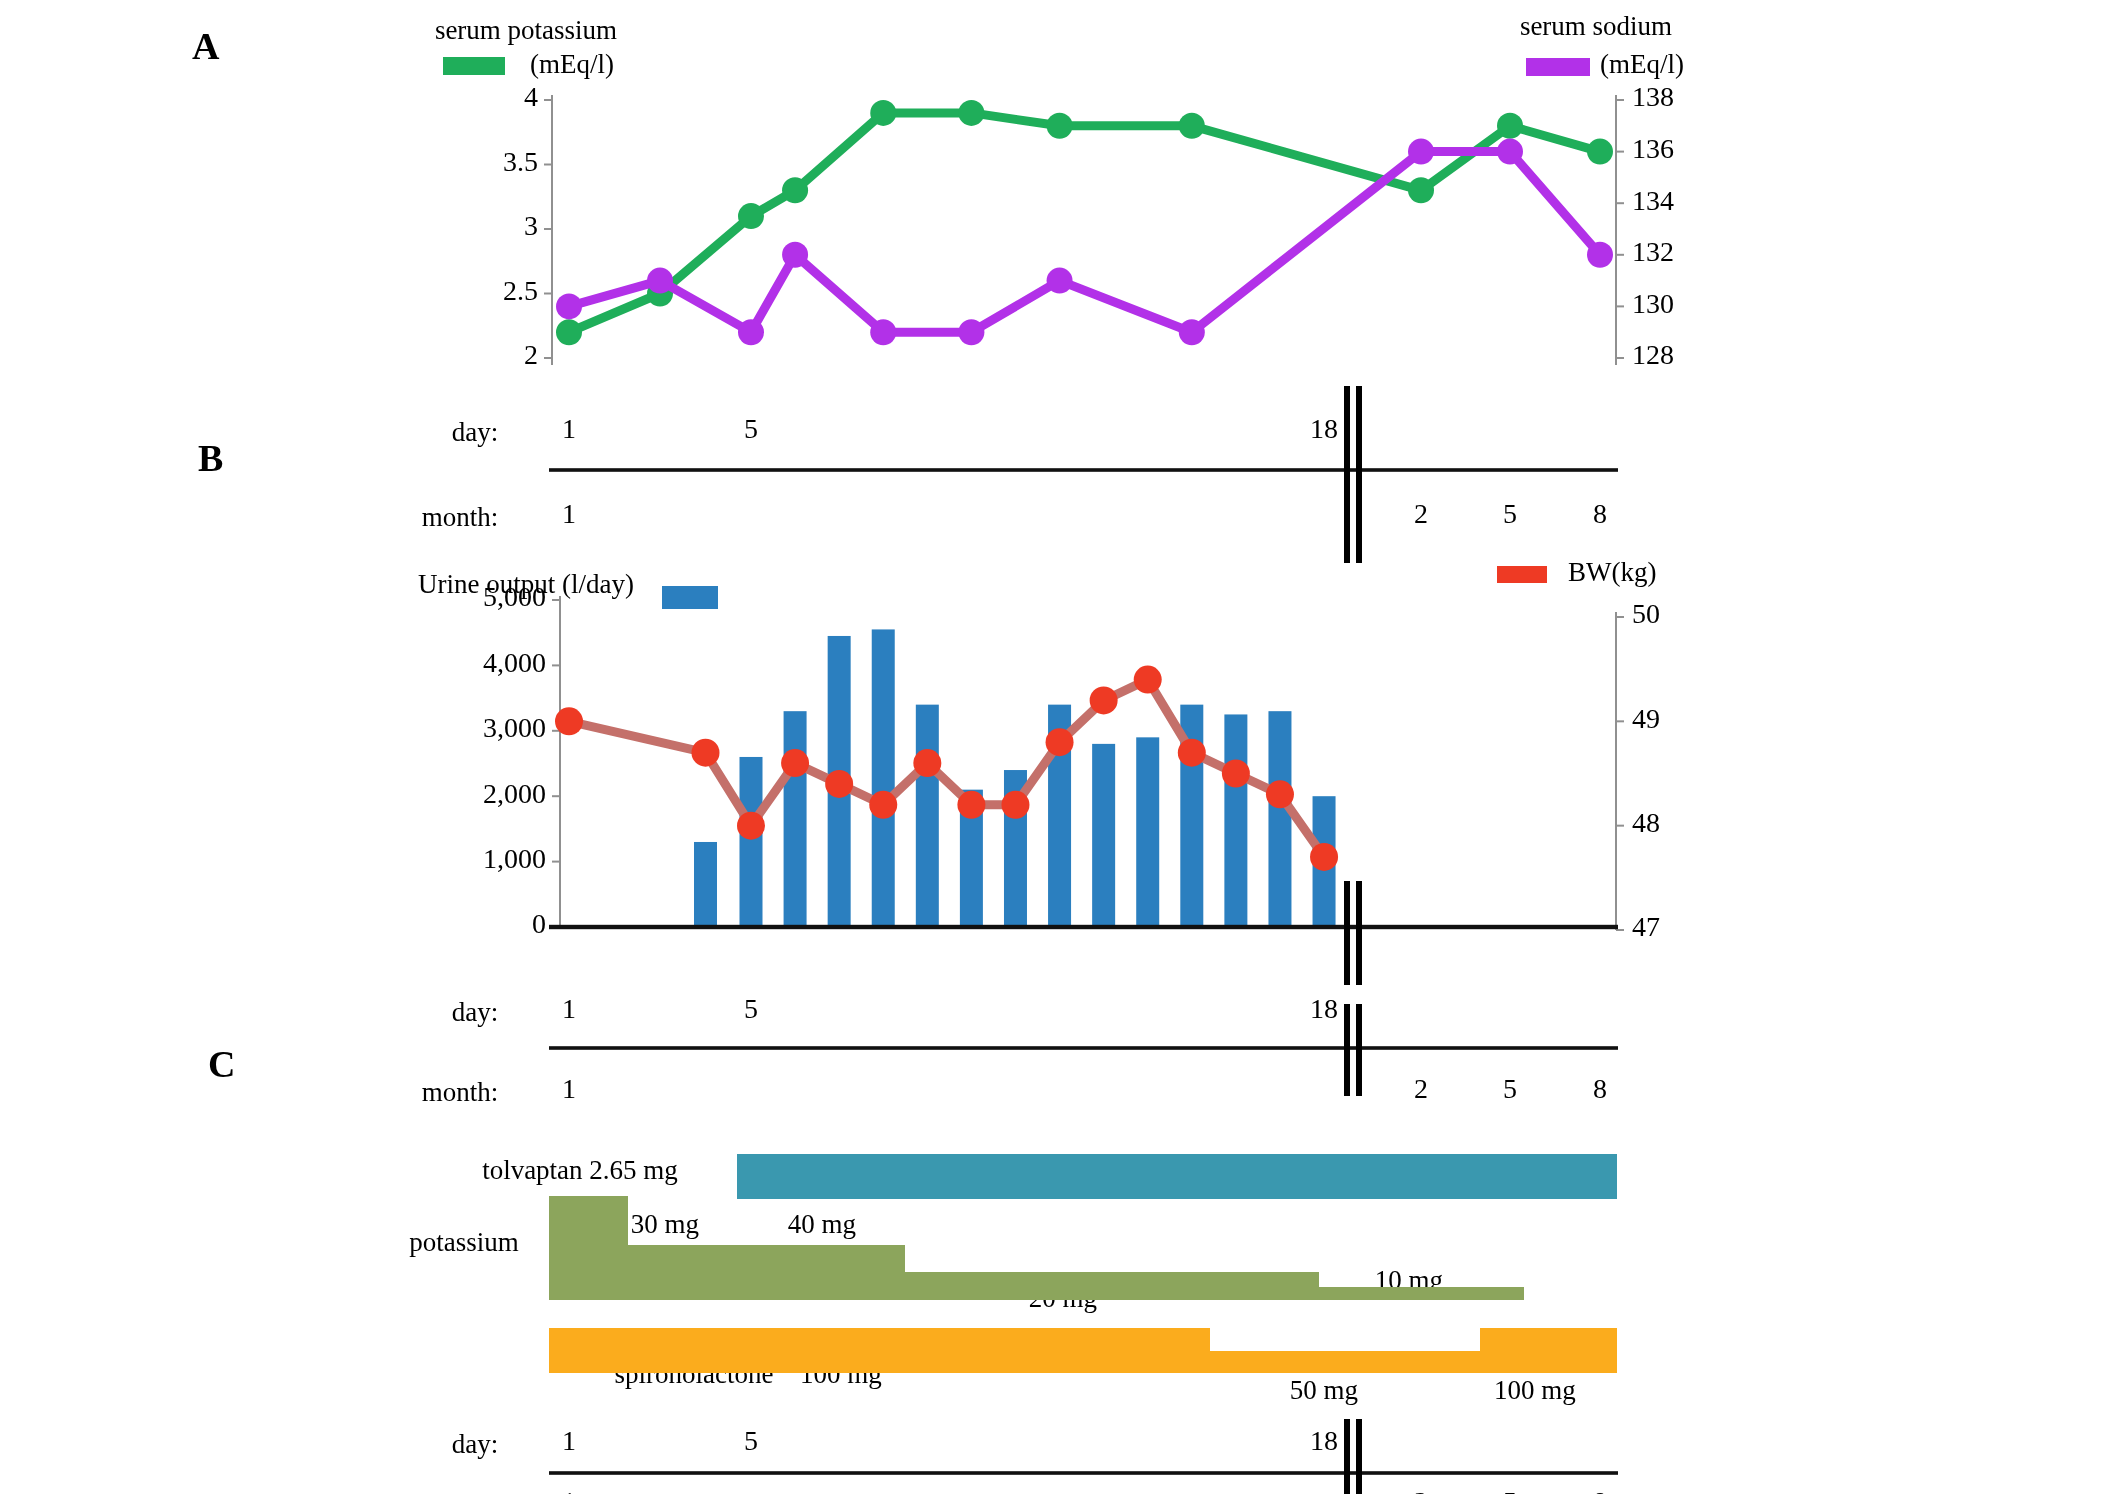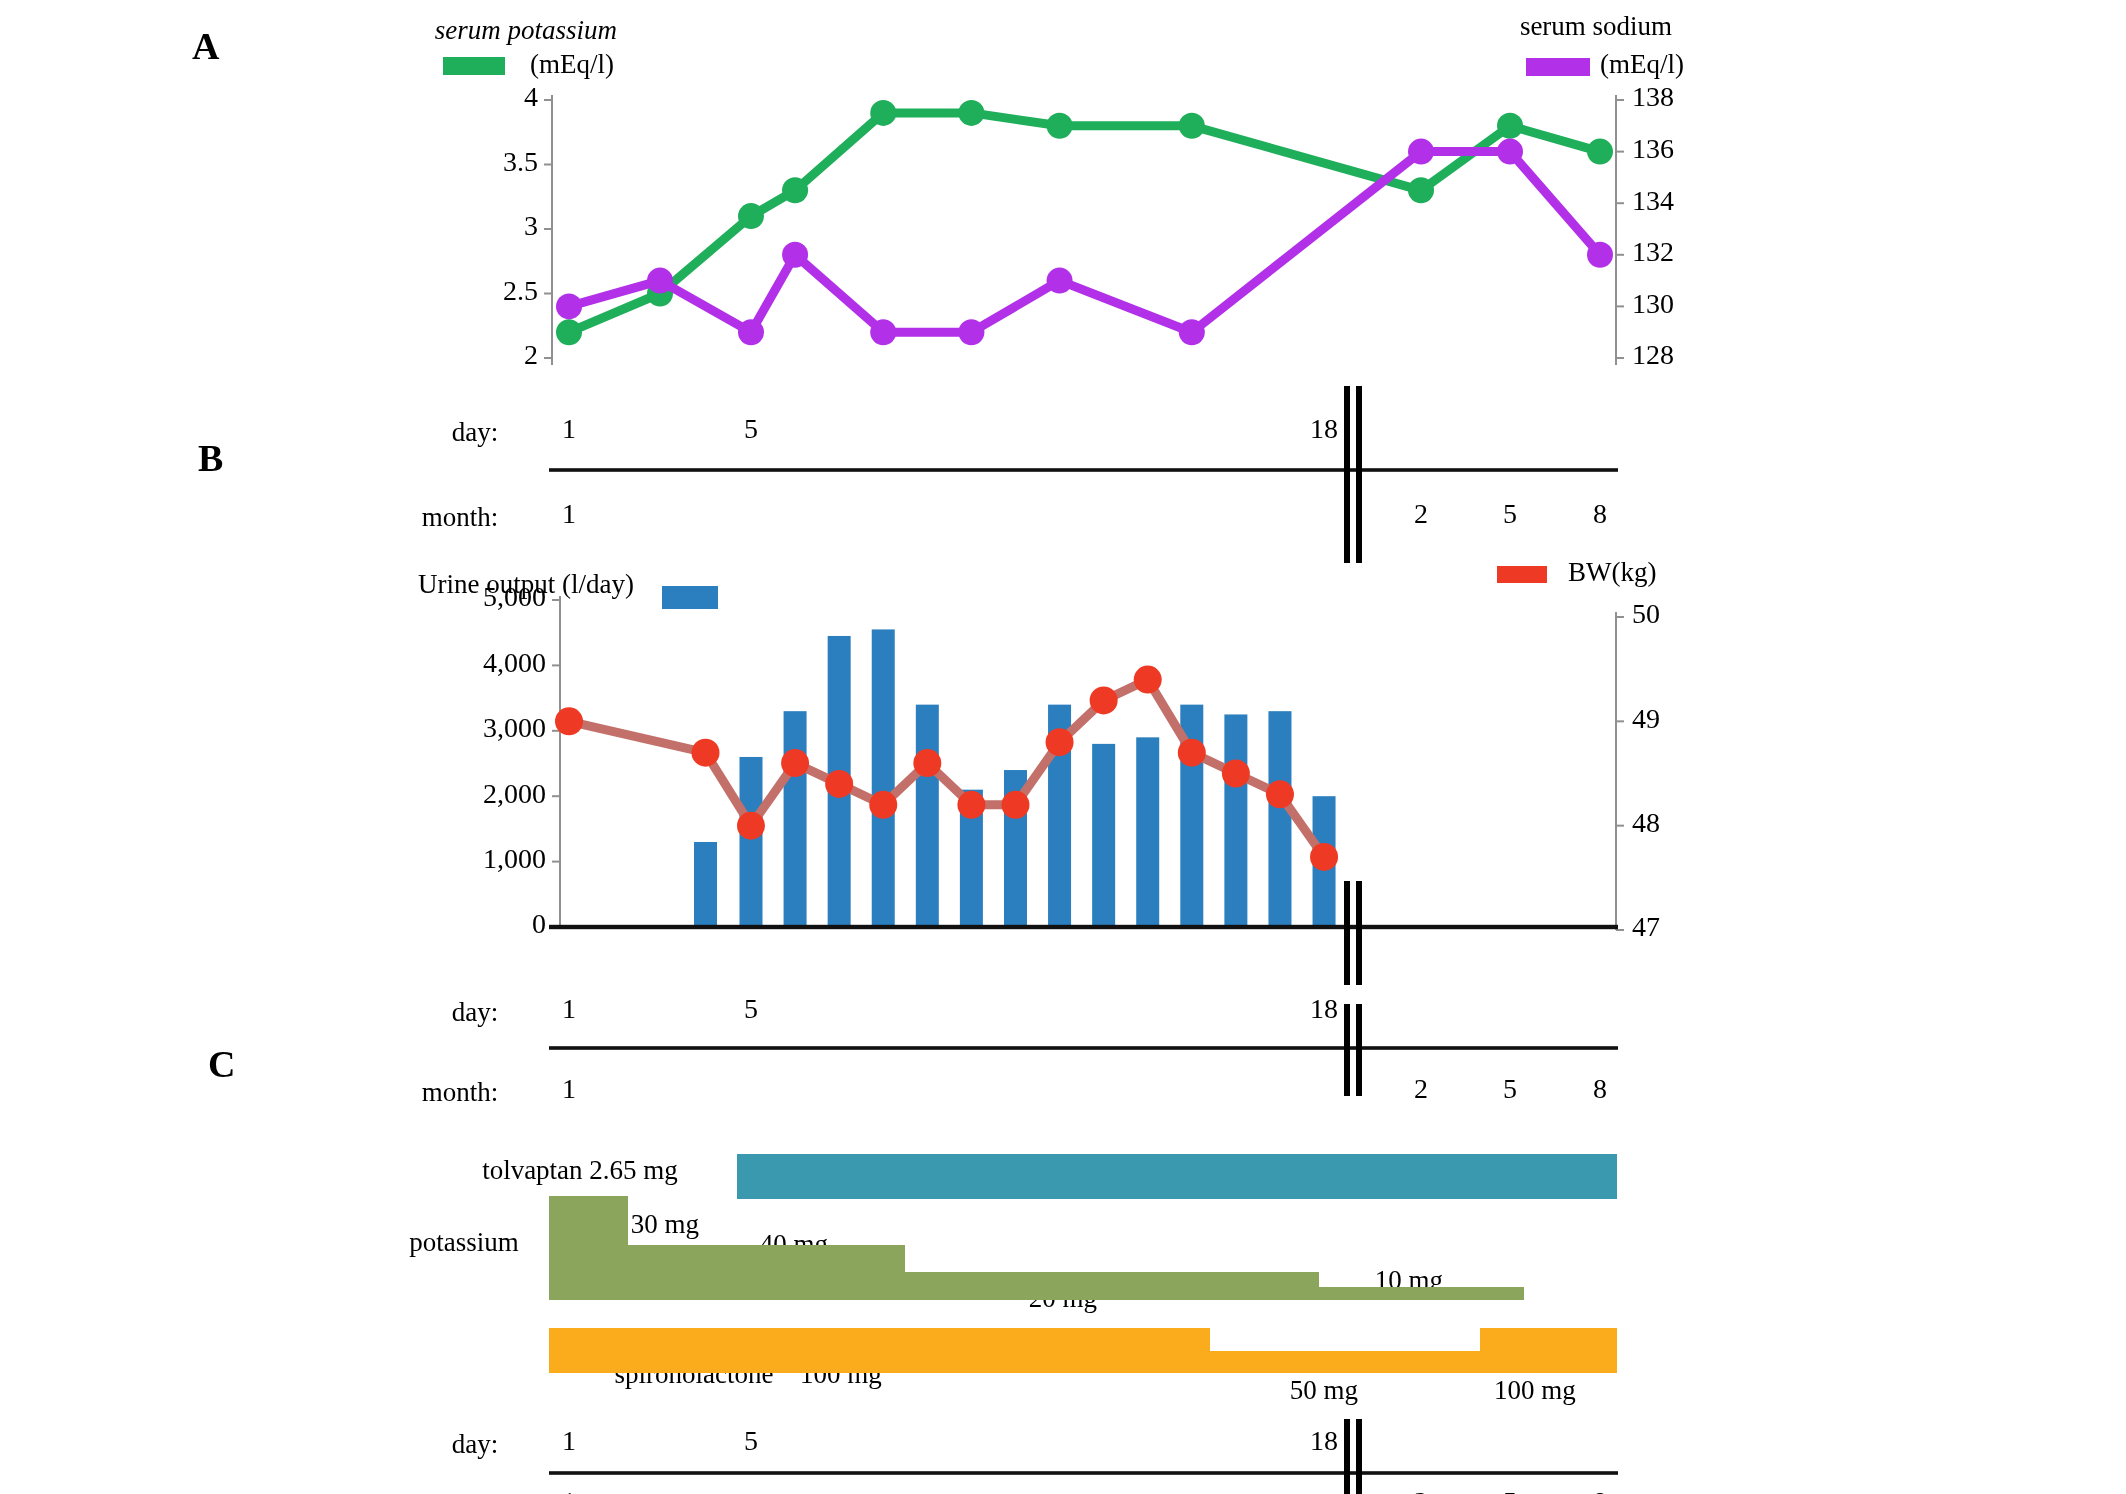--- a/index.html
+++ b/index.html
@@ -16,37 +16,37 @@
 </style>
 </head>
 <body>
 
 <div id="fig">
 
   <div class="abs panel-letter" style="left:192px;top:24px;">A</div>
   <div class="abs panel-letter" style="left:198px;top:436px;">B</div>
   <div class="abs panel-letter" style="left:208px;top:1042px;">C</div>
 
-  <div class="abs lg ctr" style="left:406px;top:16px;width:240px;font-style:italic;">serum potassium</div>
+  <div class="abs lg ctr" style="left:406px;top:16px;width:240px;">serum potassium</div>
   <div class="sw" style="left:443px;top:57px;width:62px;height:18px;background:#1fae5a;"></div>
   <div class="abs lg" style="left:530px;top:50px;">(mEq/l)</div>
 
   <div class="abs lg ctr" style="left:1496px;top:12px;width:200px;">serum sodium</div>
   <div class="sw" style="left:1526px;top:58px;width:64px;height:18px;background:#b231e8;"></div>
   <div class="abs lg" style="left:1600px;top:50px;">(mEq/l)</div>
 
   <div class="abs lg" style="left:418px;top:570px;">Urine output (l/day)</div>
   <div class="sw" style="left:662px;top:586px;width:56px;height:23px;background:#2b7fbf;"></div>
   <div class="sw" style="left:1497px;top:566px;width:50px;height:17px;background:#ee3a24;"></div>
   <div class="abs lg" style="left:1556px;top:558px;margin-left:12px;">BW(kg)</div>
 
   <div class="abs lg rt" style="left:430px;top:1156px;width:300px;">tolvaptan 2.65 mg</div>
   <div class="abs lg rt" style="left:385px;top:1228px;width:158px;">potassium</div>
   <div class="abs lg ctr" style="left:615px;top:1210px;width:100px;">30 mg</div>
-  <div class="abs lg ctr" style="left:744px;top:1210px;width:100px;margin-top:20px;">40 mg</div>
+  <div class="abs lg ctr" style="left:772px;top:1210px;width:100px;">40 mg</div>
   <div class="abs lg ctr" style="left:1013px;top:1284px;width:100px;">20 mg</div>
   <div class="abs lg ctr" style="left:1359px;top:1250px;width:100px;margin-top:16px;">10 mg</div>
   <div class="abs lg ctr" style="left:594px;top:1360px;width:200px;">spironolactone</div>
   <div class="abs lg ctr" style="left:791px;top:1360px;width:100px;">100 mg</div>
   <div class="abs lg ctr" style="left:1274px;top:1376px;width:100px;">50 mg</div>
   <div class="abs lg ctr" style="left:1485px;top:1376px;width:100px;">100 mg</div>
 
   <div class="abs lg rt" style="left:425px;top:418px;width:100px;">day:</div>
   <div class="abs lg rt" style="left:400px;top:503px;width:120px;">month:</div>
   <div class="abs lg rt" style="left:425px;top:998px;width:100px;">day:</div>

